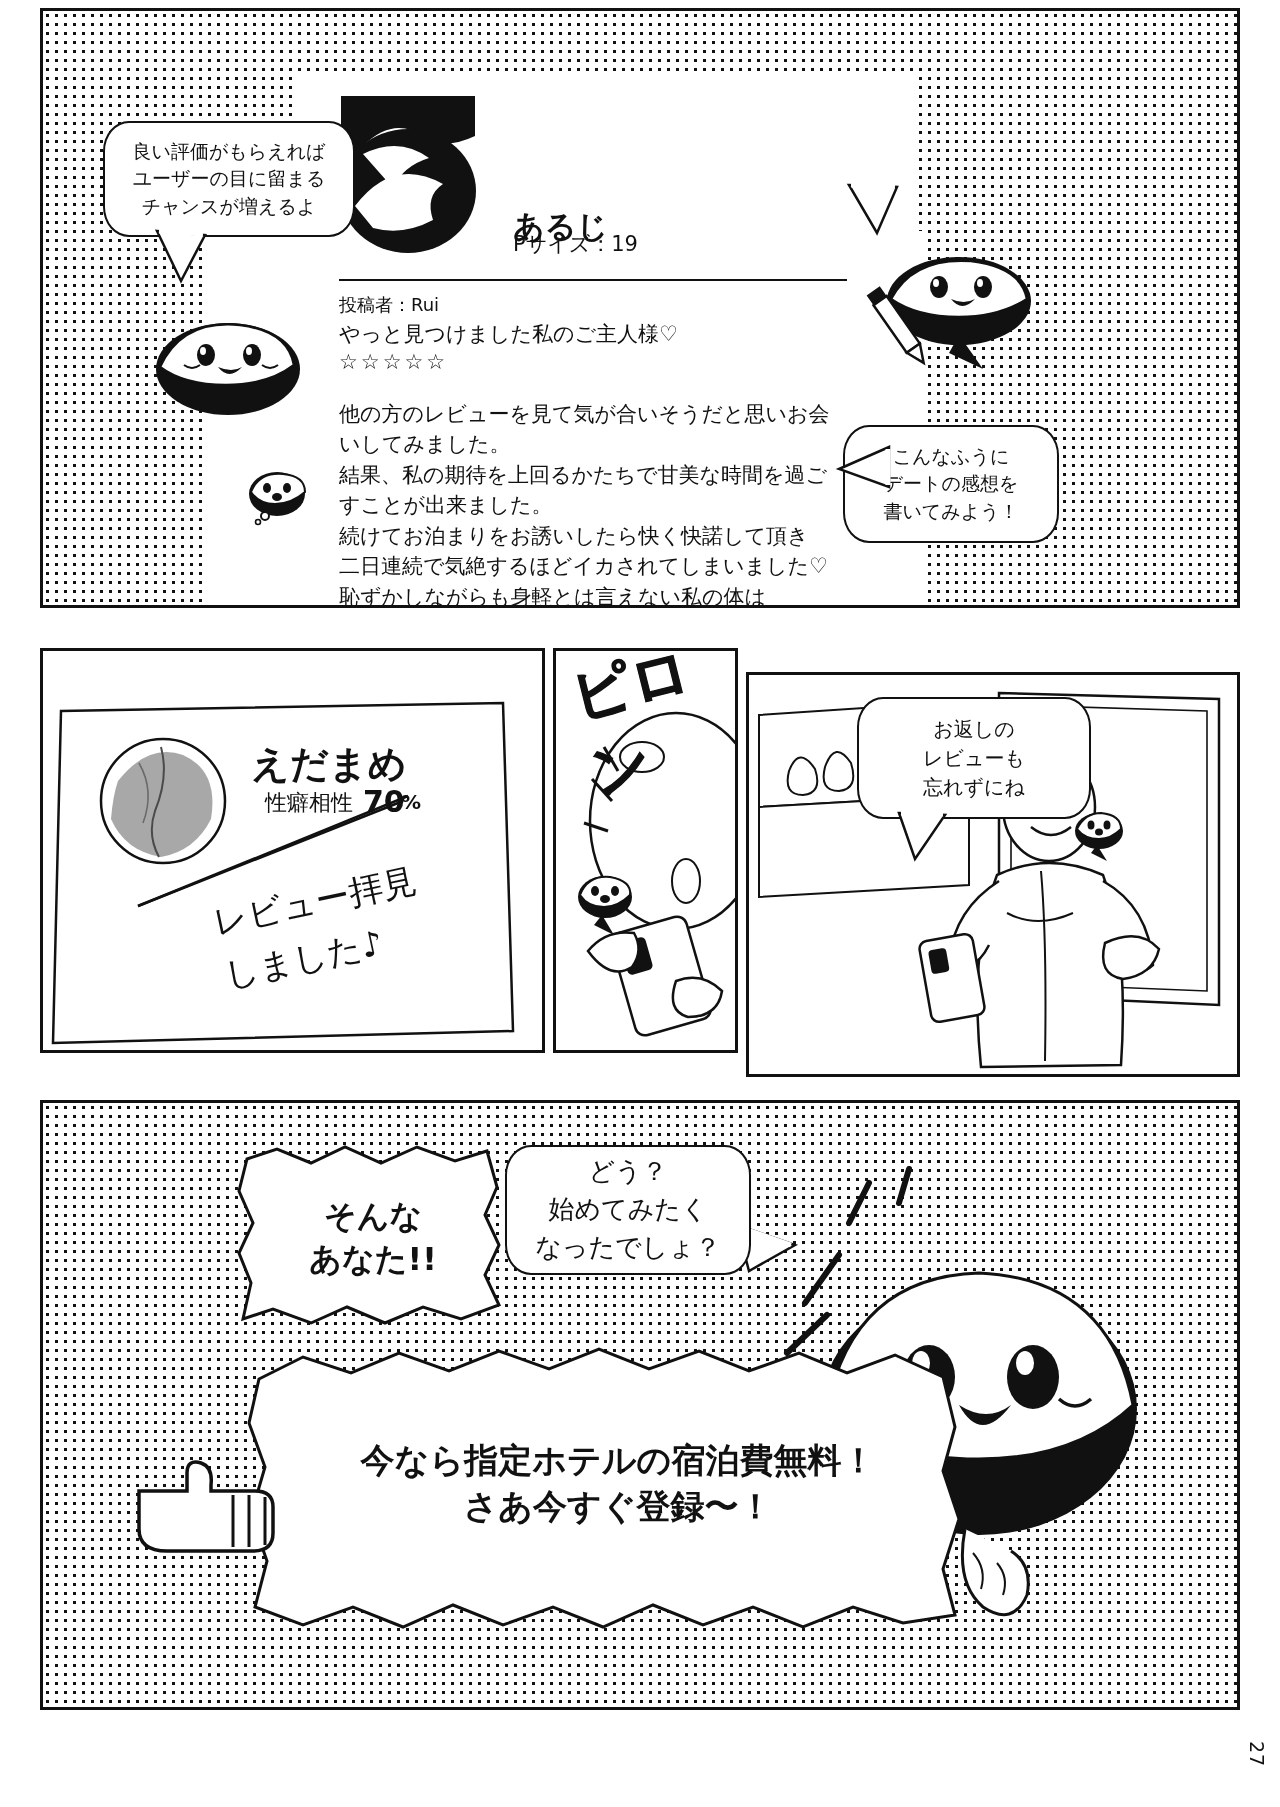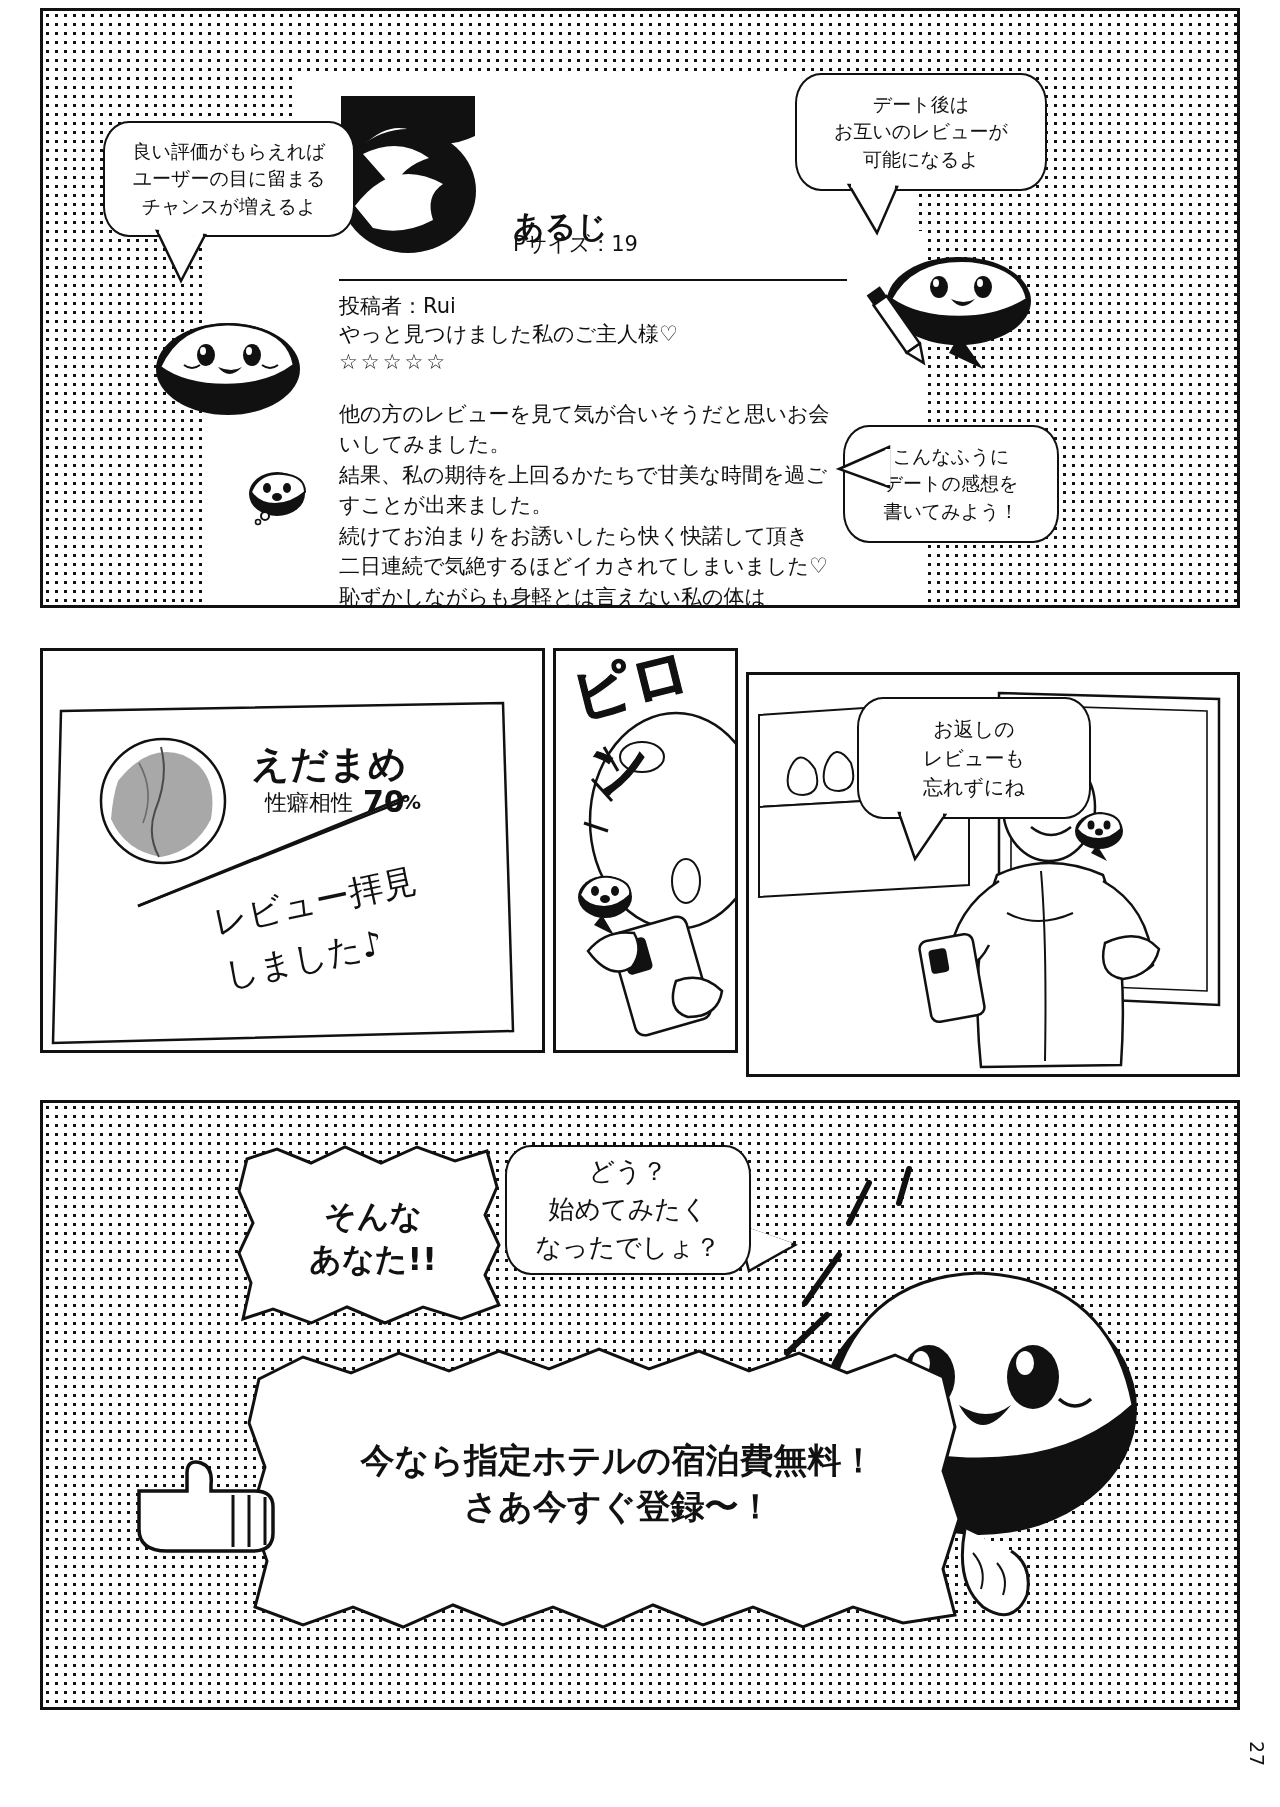--- a/index.html
+++ b/index.html
@@ -125,44 +125,41 @@
       <ellipse cx="75" cy="95" rx="68" ry="62" fill="#111"></ellipse>
       <path d="M22 110 Q60 60 110 88 Q92 100 100 124 Q70 140 40 132 Z" fill="#fff"></path>
       <path d="M30 58 Q66 40 96 62 Q70 70 60 92 Z" fill="#fff"></path>
     </svg>
 
     <div class="txt bold" style="left:470px; top:176px; font-size:31px;margin-top:16px;">あるじ</div>
     <div class="txt" style="left:470px; top:218px; font-size:21px;">Pサイズ：19</div>
 
     <div class="hr" style="left:296px; top:268px; width:508px;"></div>
 
-    <div class="txt" style="left:296px; top:280px; font-size:21px;">投稿者：Rui</div>
+    <div class="txt" style="left:296px; top:280px; font-size:18px;">投稿者：Rui</div>
     <div class="txt" style="left:296px; top:308px; font-size:21px;">やっと見つけました私のご主人様♡</div>
     <div class="txt stars" style="left:296px; top:336px; font-size:21px;">☆☆☆☆☆</div>
 
     <div class="txt" style="left:296px; top:388px; font-size:21px; line-height:1.45;">他の方のレビューを見て気が合いそうだと思いお会
 いしてみました。
 結果、私の期待を上回るかたちで甘美な時間を過ご
 すことが出来ました。
 続けてお泊まりをお誘いしたら快く快諾して頂き
 二日連続で気絶するほどイカされてしまいました♡
 恥ずかしながらも身軽とは言えない私の体は
 易々と持ち上げられ、まるでおもちゃのように弄ばれ</div>
 
     <div class="balloon rect" style="left:60px; top:110px; width:252px; height:116px; font-size:19px;">良い評価がもらえれば
 ユーザーの目に留まる
 チャンスが増えるよ</div>
     <svg style="position:absolute; left:110px; top:218px;" width="70" height="60" viewBox="0 0 70 60">
       <path d="M4 2 L52 6 L28 52 Z" fill="#fff" stroke="#111" stroke-width="2.5"></path>
       <path d="M6 2 L50 5" stroke="#fff" stroke-width="5"></path>
     </svg>
 
-    <div class="balloon rect" style="left:752px; top:62px; width:252px; height:118px; font-size:19px;">デート後は
-お互いのレビューが
-可能になるよ</div>
     <svg style="position:absolute; left:800px; top:172px;" width="70" height="60" viewBox="0 0 70 60">
       <path d="M6 2 L54 4 L34 50 Z" fill="#fff" stroke="#111" stroke-width="2.5"></path>
       <path d="M8 2 L52 3" stroke="#fff" stroke-width="5"></path>
     </svg>
 
     <div class="balloon rect" style="left:800px; top:414px; width:216px; height:118px; font-size:19px;">こんなふうに
 デートの感想を
 書いてみよう！</div>
     <svg style="position:absolute; left:790px; top:430px;" width="60" height="60" viewBox="0 0 60 60">
       <path d="M56 6 L56 46 L6 28 Z" fill="#fff" stroke="#111" stroke-width="2.5"></path>

